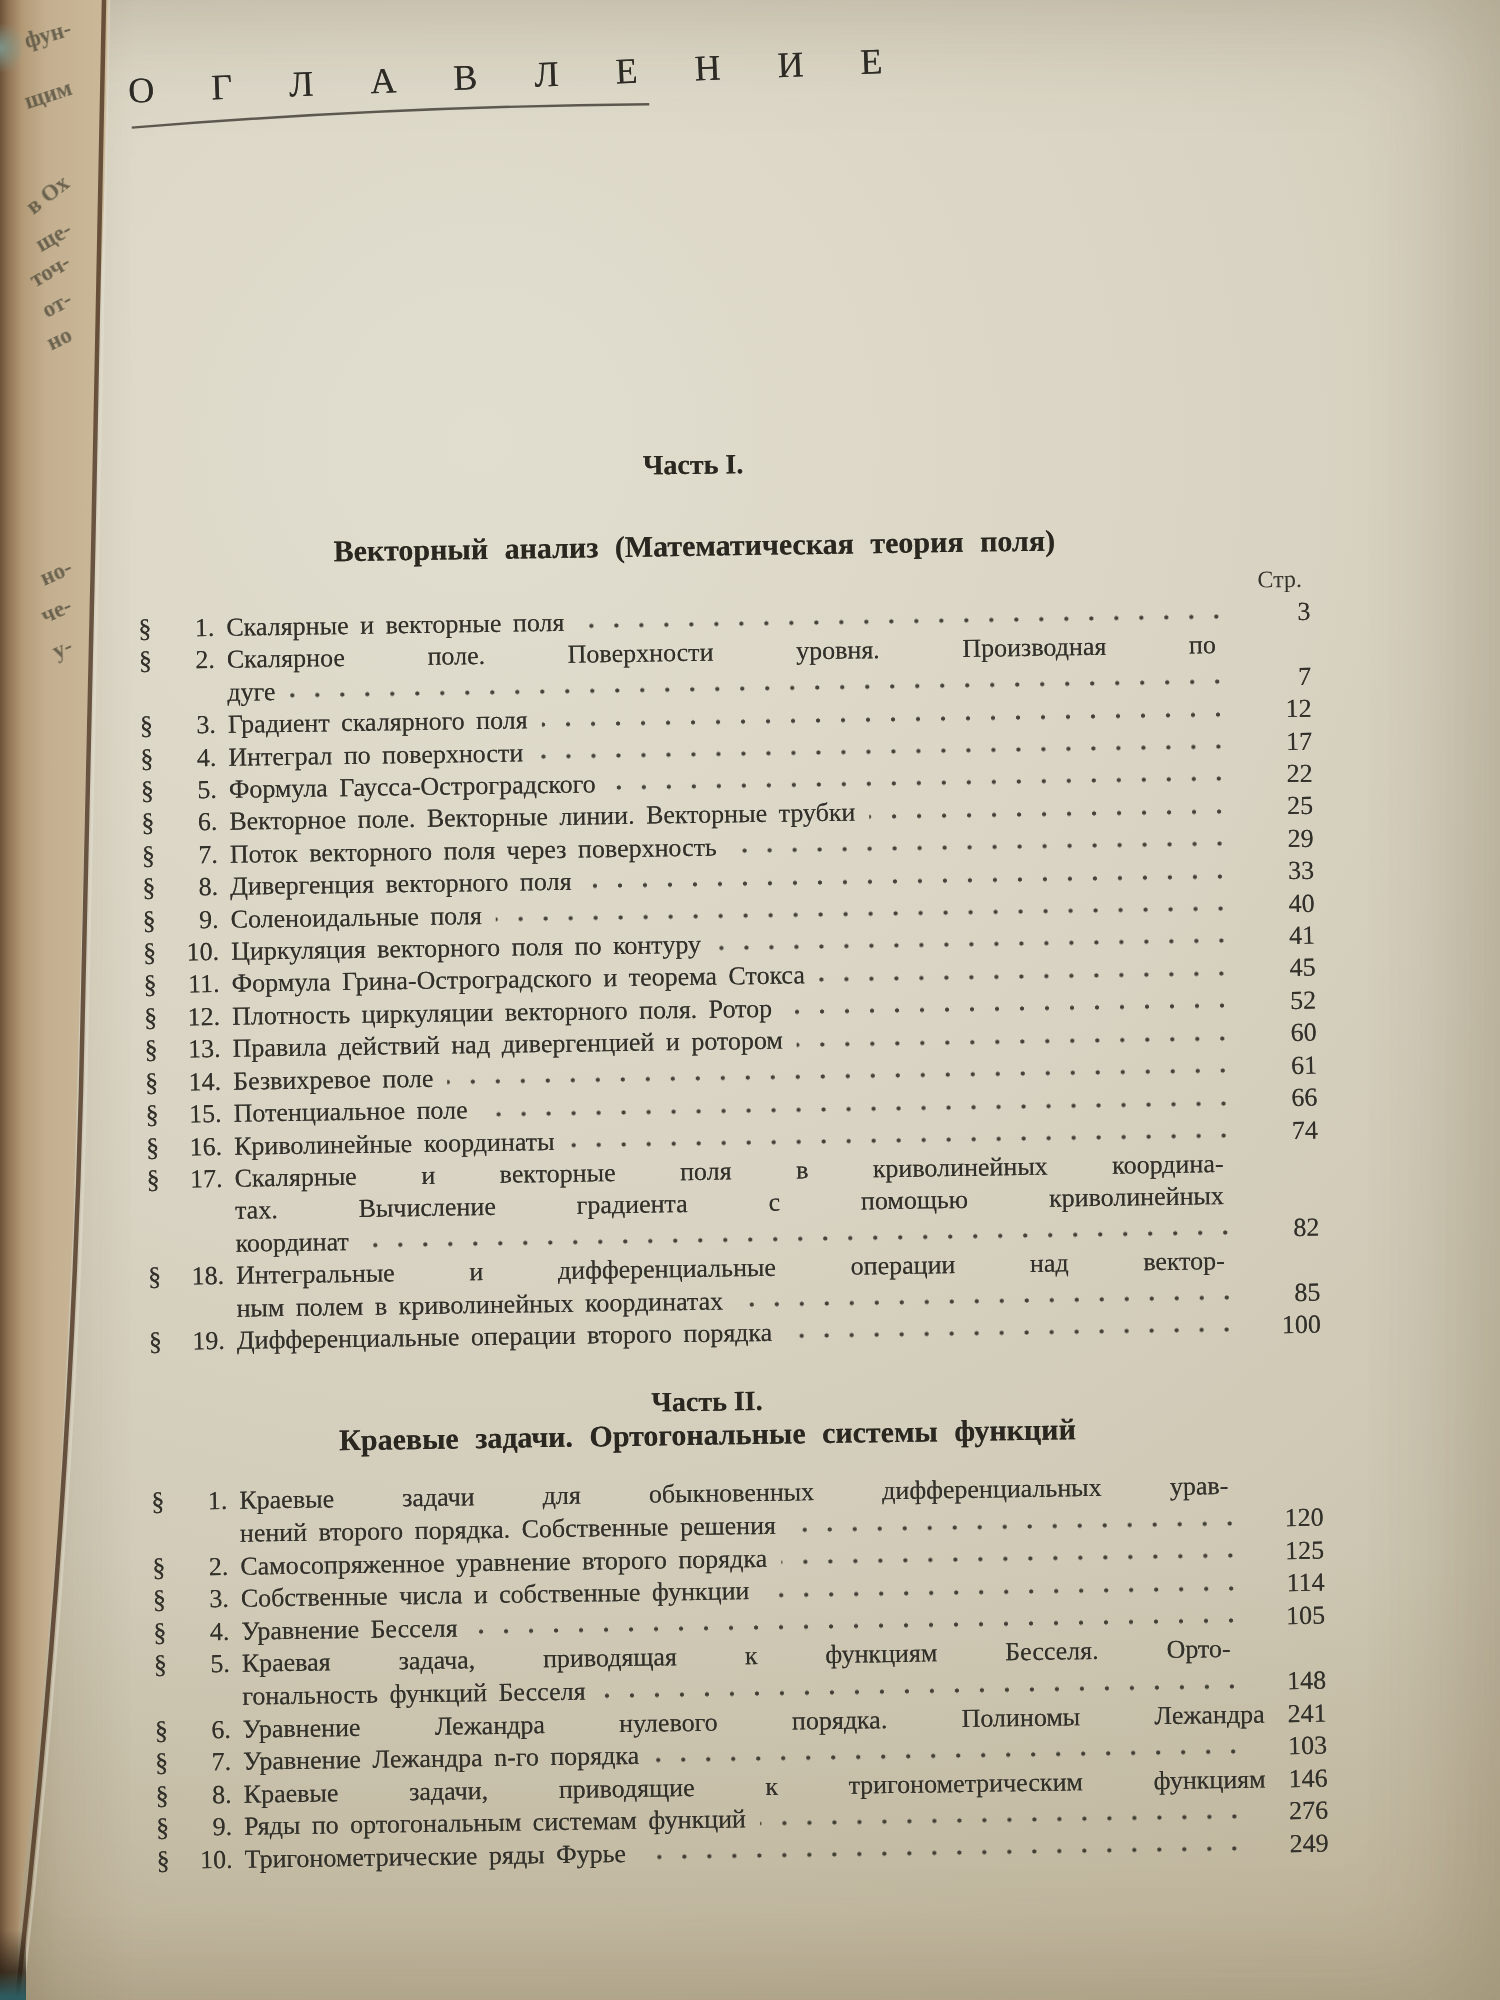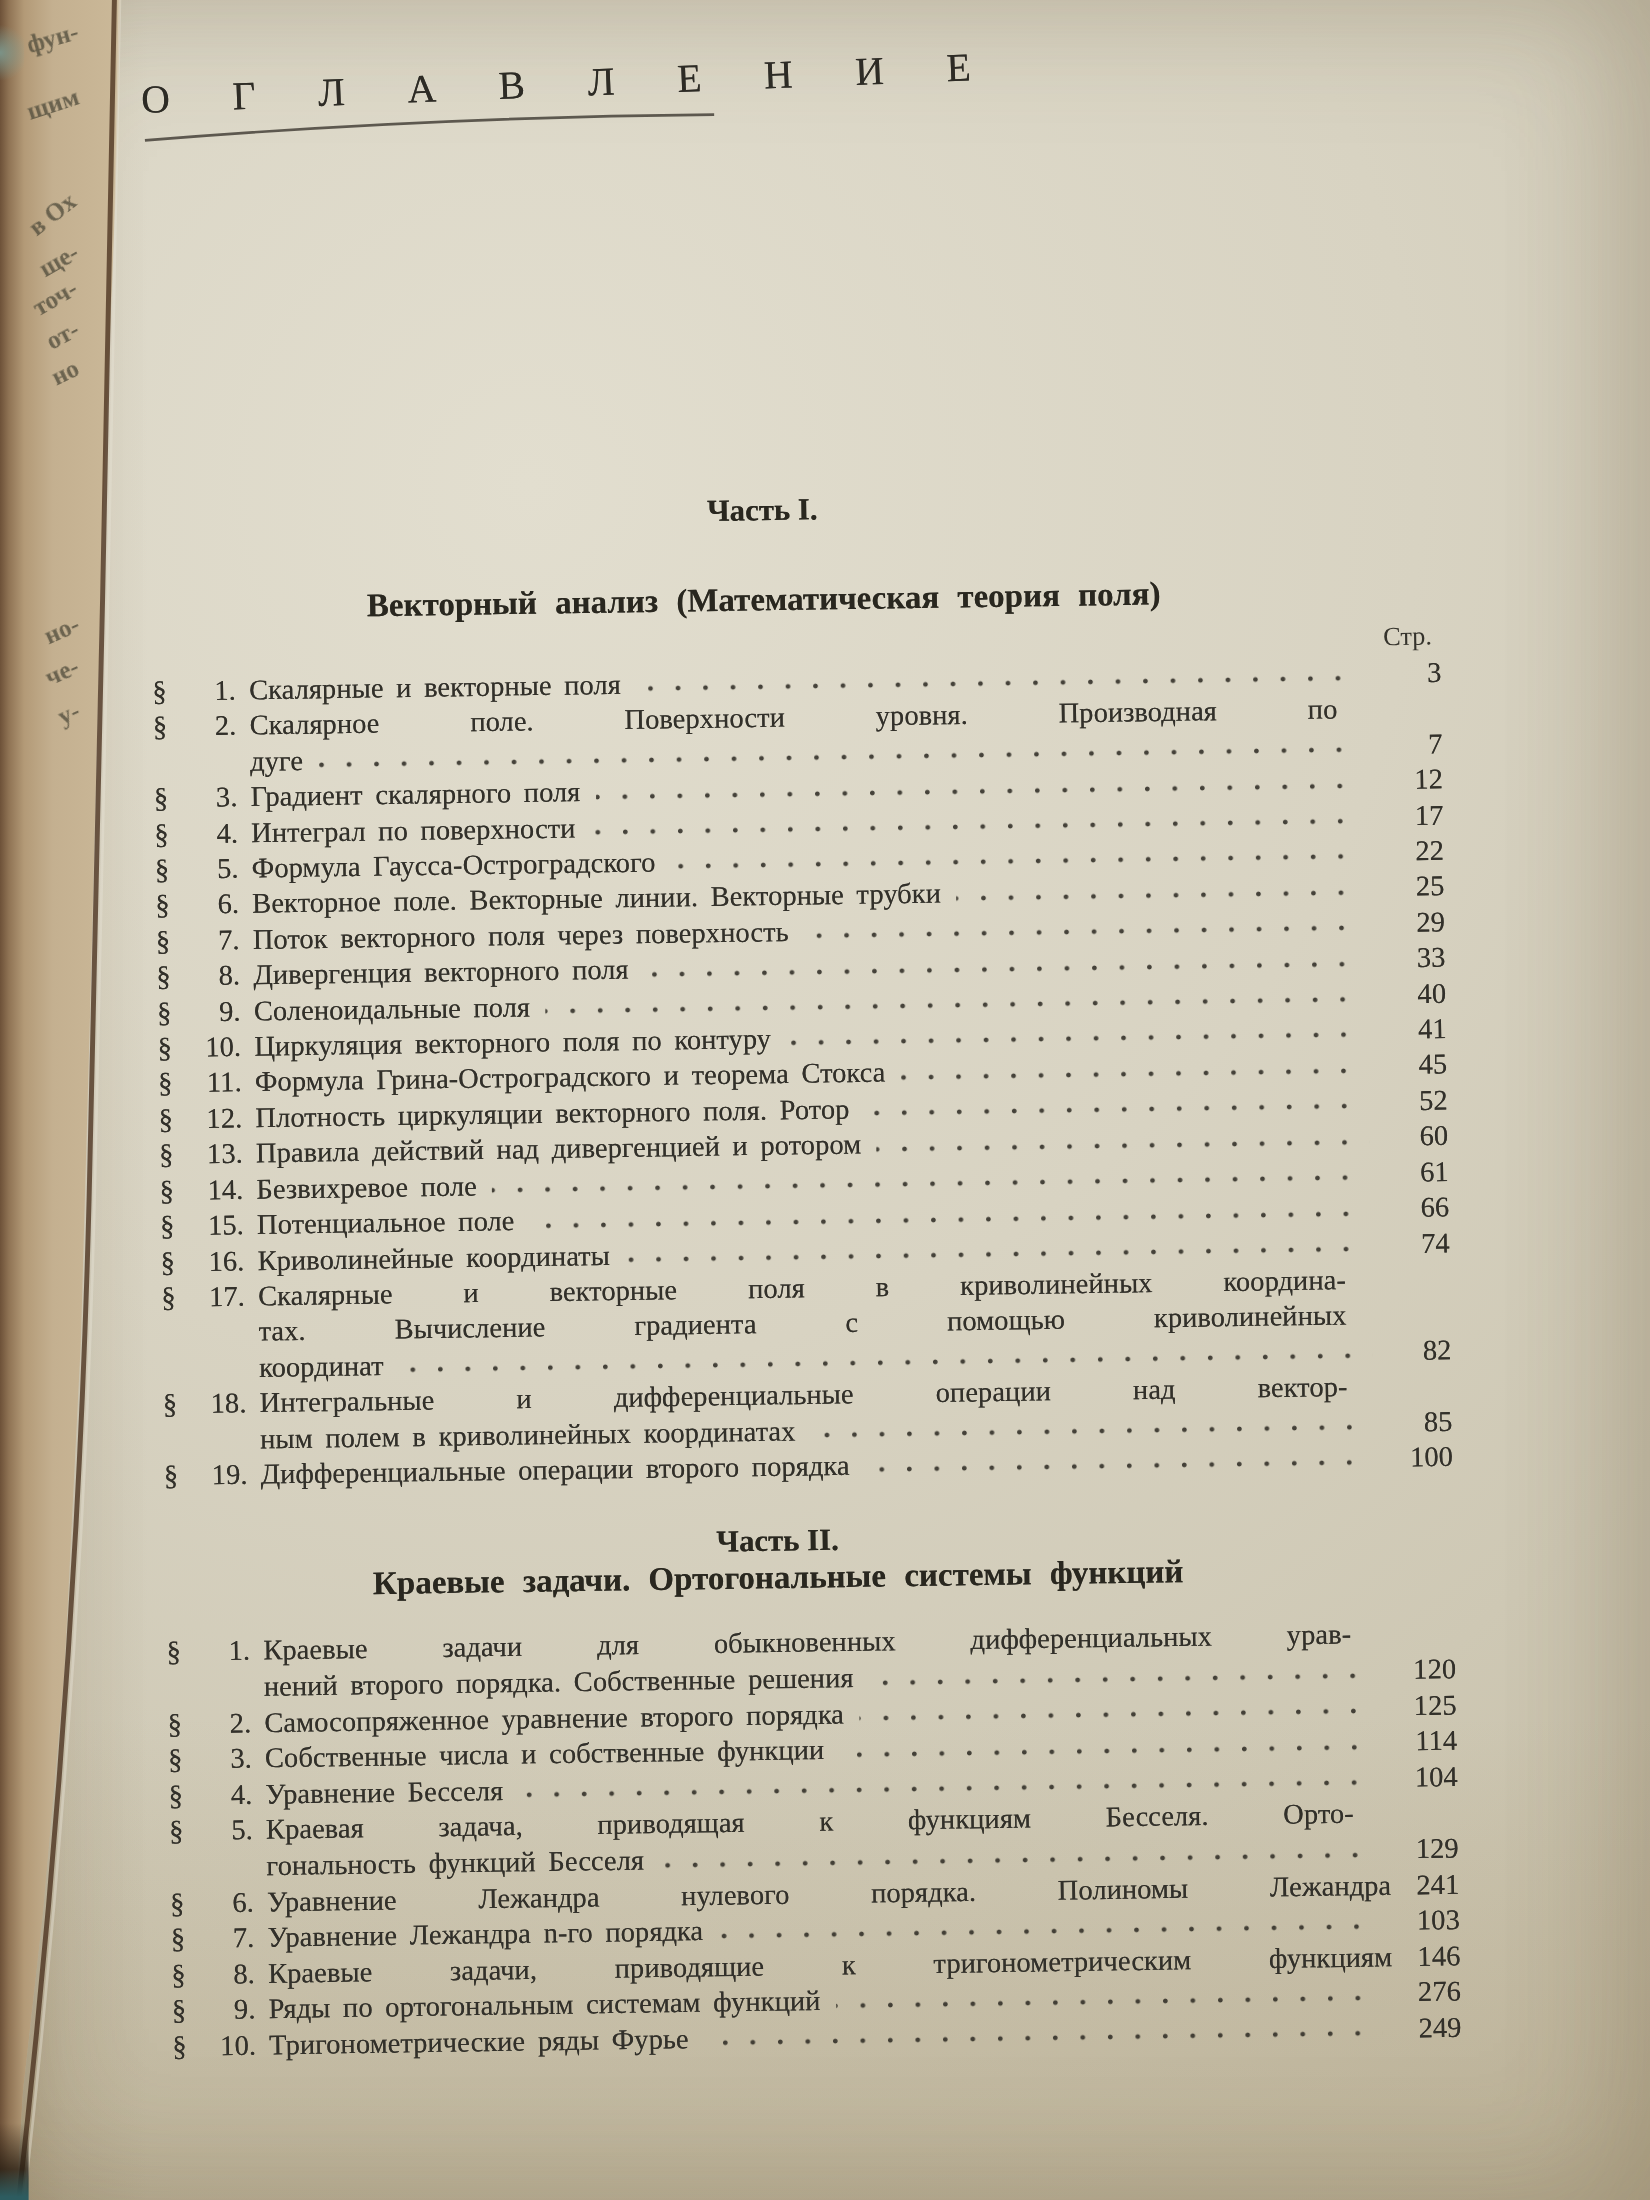--- a/index.html
+++ b/index.html
@@ -264,31 +264,31 @@
               <span class="num">3.</span>
               <span class="txt">Собственные числа и собственные функции</span>
               <span class="leader"></span>
               <span class="pg">114</span>
             </div>
             <div class="line">
               <span class="sec">§</span>
               <span class="num">4.</span>
               <span class="txt">Уравнение Бесселя</span>
               <span class="leader"></span>
-              <span class="pg">104</span>
+              <span class="pg">105</span>
             </div>
             <div class="line">
               <span class="sec">§</span>
               <span class="num">5.</span>
               <span class="txt fill mr">Краевая задача, приводящая к функциям Бесселя. Орто-</span>
             </div>
             <div class="line cont">
               <span class="txt">гональность функций Бесселя</span>
               <span class="leader"></span>
-              <span class="pg">129</span>
+              <span class="pg">148</span>
             </div>
             <div class="line">
               <span class="sec">§</span>
               <span class="num">6.</span>
               <span class="txt fill">Уравнение Лежандра нулевого порядка. Полиномы Лежандра</span>
               <span class="pg">241</span>
             </div>
             <div class="line">
               <span class="sec">§</span>
               <span class="num">7.</span>

